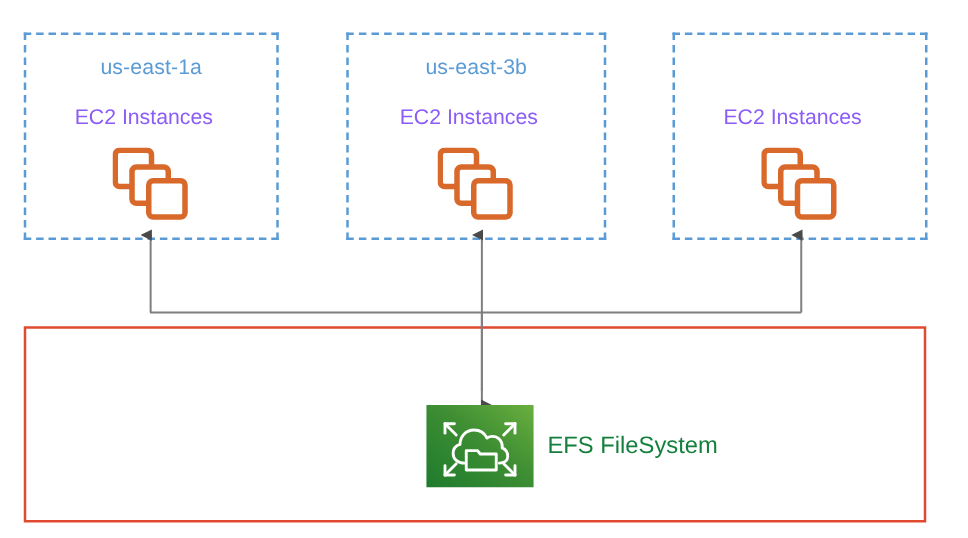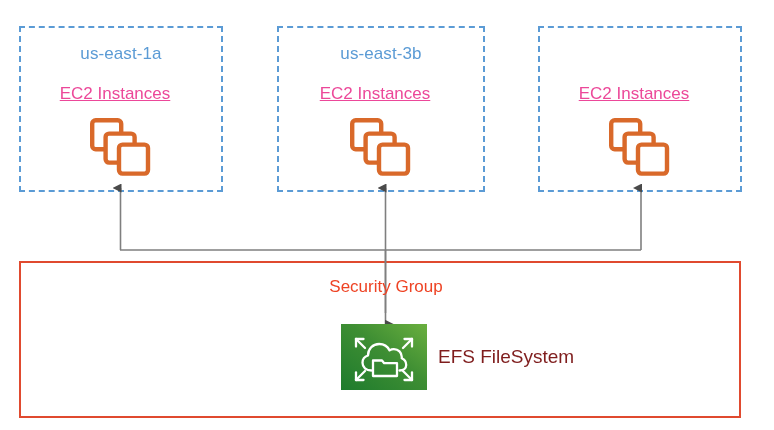--- a/index.html
+++ b/index.html
@@ -34,23 +34,22 @@
     letter-spacing: 0.1px;
     white-space: nowrap;
   }
   .az-sublabel {
     position: absolute;
     left: 0;
     right: 12px;
     top: 56px;
     text-align: center;
     font-size: 17px;
-    color: #ec4899;
-    white-space: nowrap;
-    text-decoration: underline;
+    color: #8b5cf6;
+    white-space: nowrap;
   }
   .ec2-icon-wrap {
     position: absolute;
     left: 50%;
     top: 90px;
     transform: translateX(-50%);
     width: 62px;
     height: 58px;
   }
 
@@ -71,21 +70,21 @@
   }
 
   
   .efs-icon {
     position: absolute;
     z-index: 4;
   }
   .efs-label {
     position: absolute;
     font-size: 19px;
-    color: #7f1d1d;
+    color: #15803d;
     white-space: nowrap;
   }
 
   
   #connectors {
     position: absolute;
     left: 0;
     top: 0;
     width: 774px;
     height: 430px;
@@ -148,21 +147,20 @@
       <svg width="62" height="58" viewBox="0 0 62 58" xmlns="http://www.w3.org/2000/svg">
         <rect x="2.2" y="2.2" width="29" height="29" rx="3.5" ry="3.5" fill="#ffffff" stroke="#D9692A" stroke-width="4.4"></rect>
         <rect x="15.6" y="15.6" width="29" height="29" rx="3.5" ry="3.5" fill="#ffffff" stroke="#D9692A" stroke-width="4.4"></rect>
         <rect x="29" y="26.6" width="29" height="29" rx="3.5" ry="3.5" fill="#ffffff" stroke="#D9692A" stroke-width="4.4"></rect>
       </svg>
     </div>
   </div>
 
   <div class="sg-box" style="left:19px; top:261px; width:722px; height:157px;"></div>
 
-  <div class="sg-label" style="left:311px; top:277px; width:150px;">Security Group</div>
 
   <div class="efs-icon" style="left:341px; top:324px; width:86px; height:66px;">
     <svg width="86" height="66" viewBox="0 0 86 66" xmlns="http://www.w3.org/2000/svg">
       <defs>
         <linearGradient id="efsGrad" x1="0" y1="1" x2="1" y2="0">
           <stop offset="0%" stop-color="#1E7B2D"></stop>
           <stop offset="55%" stop-color="#3E8E33"></stop>
           <stop offset="100%" stop-color="#6AAF3F"></stop>
         </linearGradient>
       </defs>

